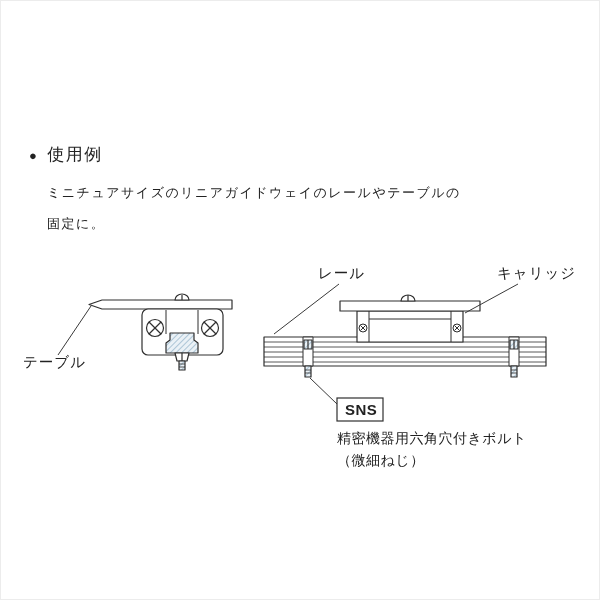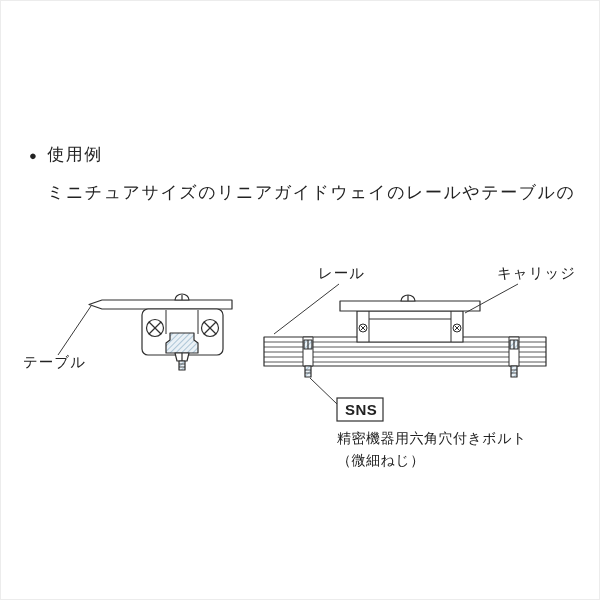--- a/index.html
+++ b/index.html
@@ -7,39 +7,40 @@
     width:600px;height:600px;background:#fff;
     font-family:"Liberation Sans","DejaVu Sans",sans-serif;color:#222;
   }
   .page{
     position:relative;width:600px;height:600px;background:#fff;
     box-sizing:border-box;border:1px solid #ececec;overflow:hidden;
   }
   .intro{position:absolute;left:28px;top:142px;}
   .heading-row{display:flex;align-items:center;gap:9px;font-size:17px;letter-spacing:1.5px;}
   .bullet{font-size:13px;line-height:1;transform:translateY(1px);}
-  .body-text{margin:11px 0 0 18px;font-size:17px;line-height:31px;letter-spacing:1.5px;}
+  .body-text{margin:11px 0 0 18px;font-size:13px;line-height:31px;letter-spacing:1.5px;}
   svg{position:absolute;left:0;top:0;}
   text{fill:#222;}
   .lbl{font-size:14.5px;letter-spacing:1px;}
   .sns{font-size:15px;font-weight:bold;letter-spacing:.5px;}
   .desc{font-size:14px;letter-spacing:.5px;}
 </style>
 </head>
 <body>
 
 <div class="page">
 
   <div class="intro">
     <div class="heading-row">
       <span class="bullet">●</span>
       <span class="heading">使用例</span>
     </div>
     <div class="body-text">
       <div>ミニチュアサイズのリニアガイドウェイのレールやテーブルの</div>
+      <div>固定に。</div>
     </div>
   </div>
 
   <svg width="600" height="600" viewBox="0 0 600 600">
     <defs>
       <pattern id="hatch" width="4" height="4" patternUnits="userSpaceOnUse" patternTransform="rotate(45)">
         <rect width="4" height="4" fill="#eaf1f6"></rect>
         <line x1="0" y1="0" x2="0" y2="4" stroke="#79a0bc" stroke-width="1.1"></line>
       </pattern>
     </defs>

